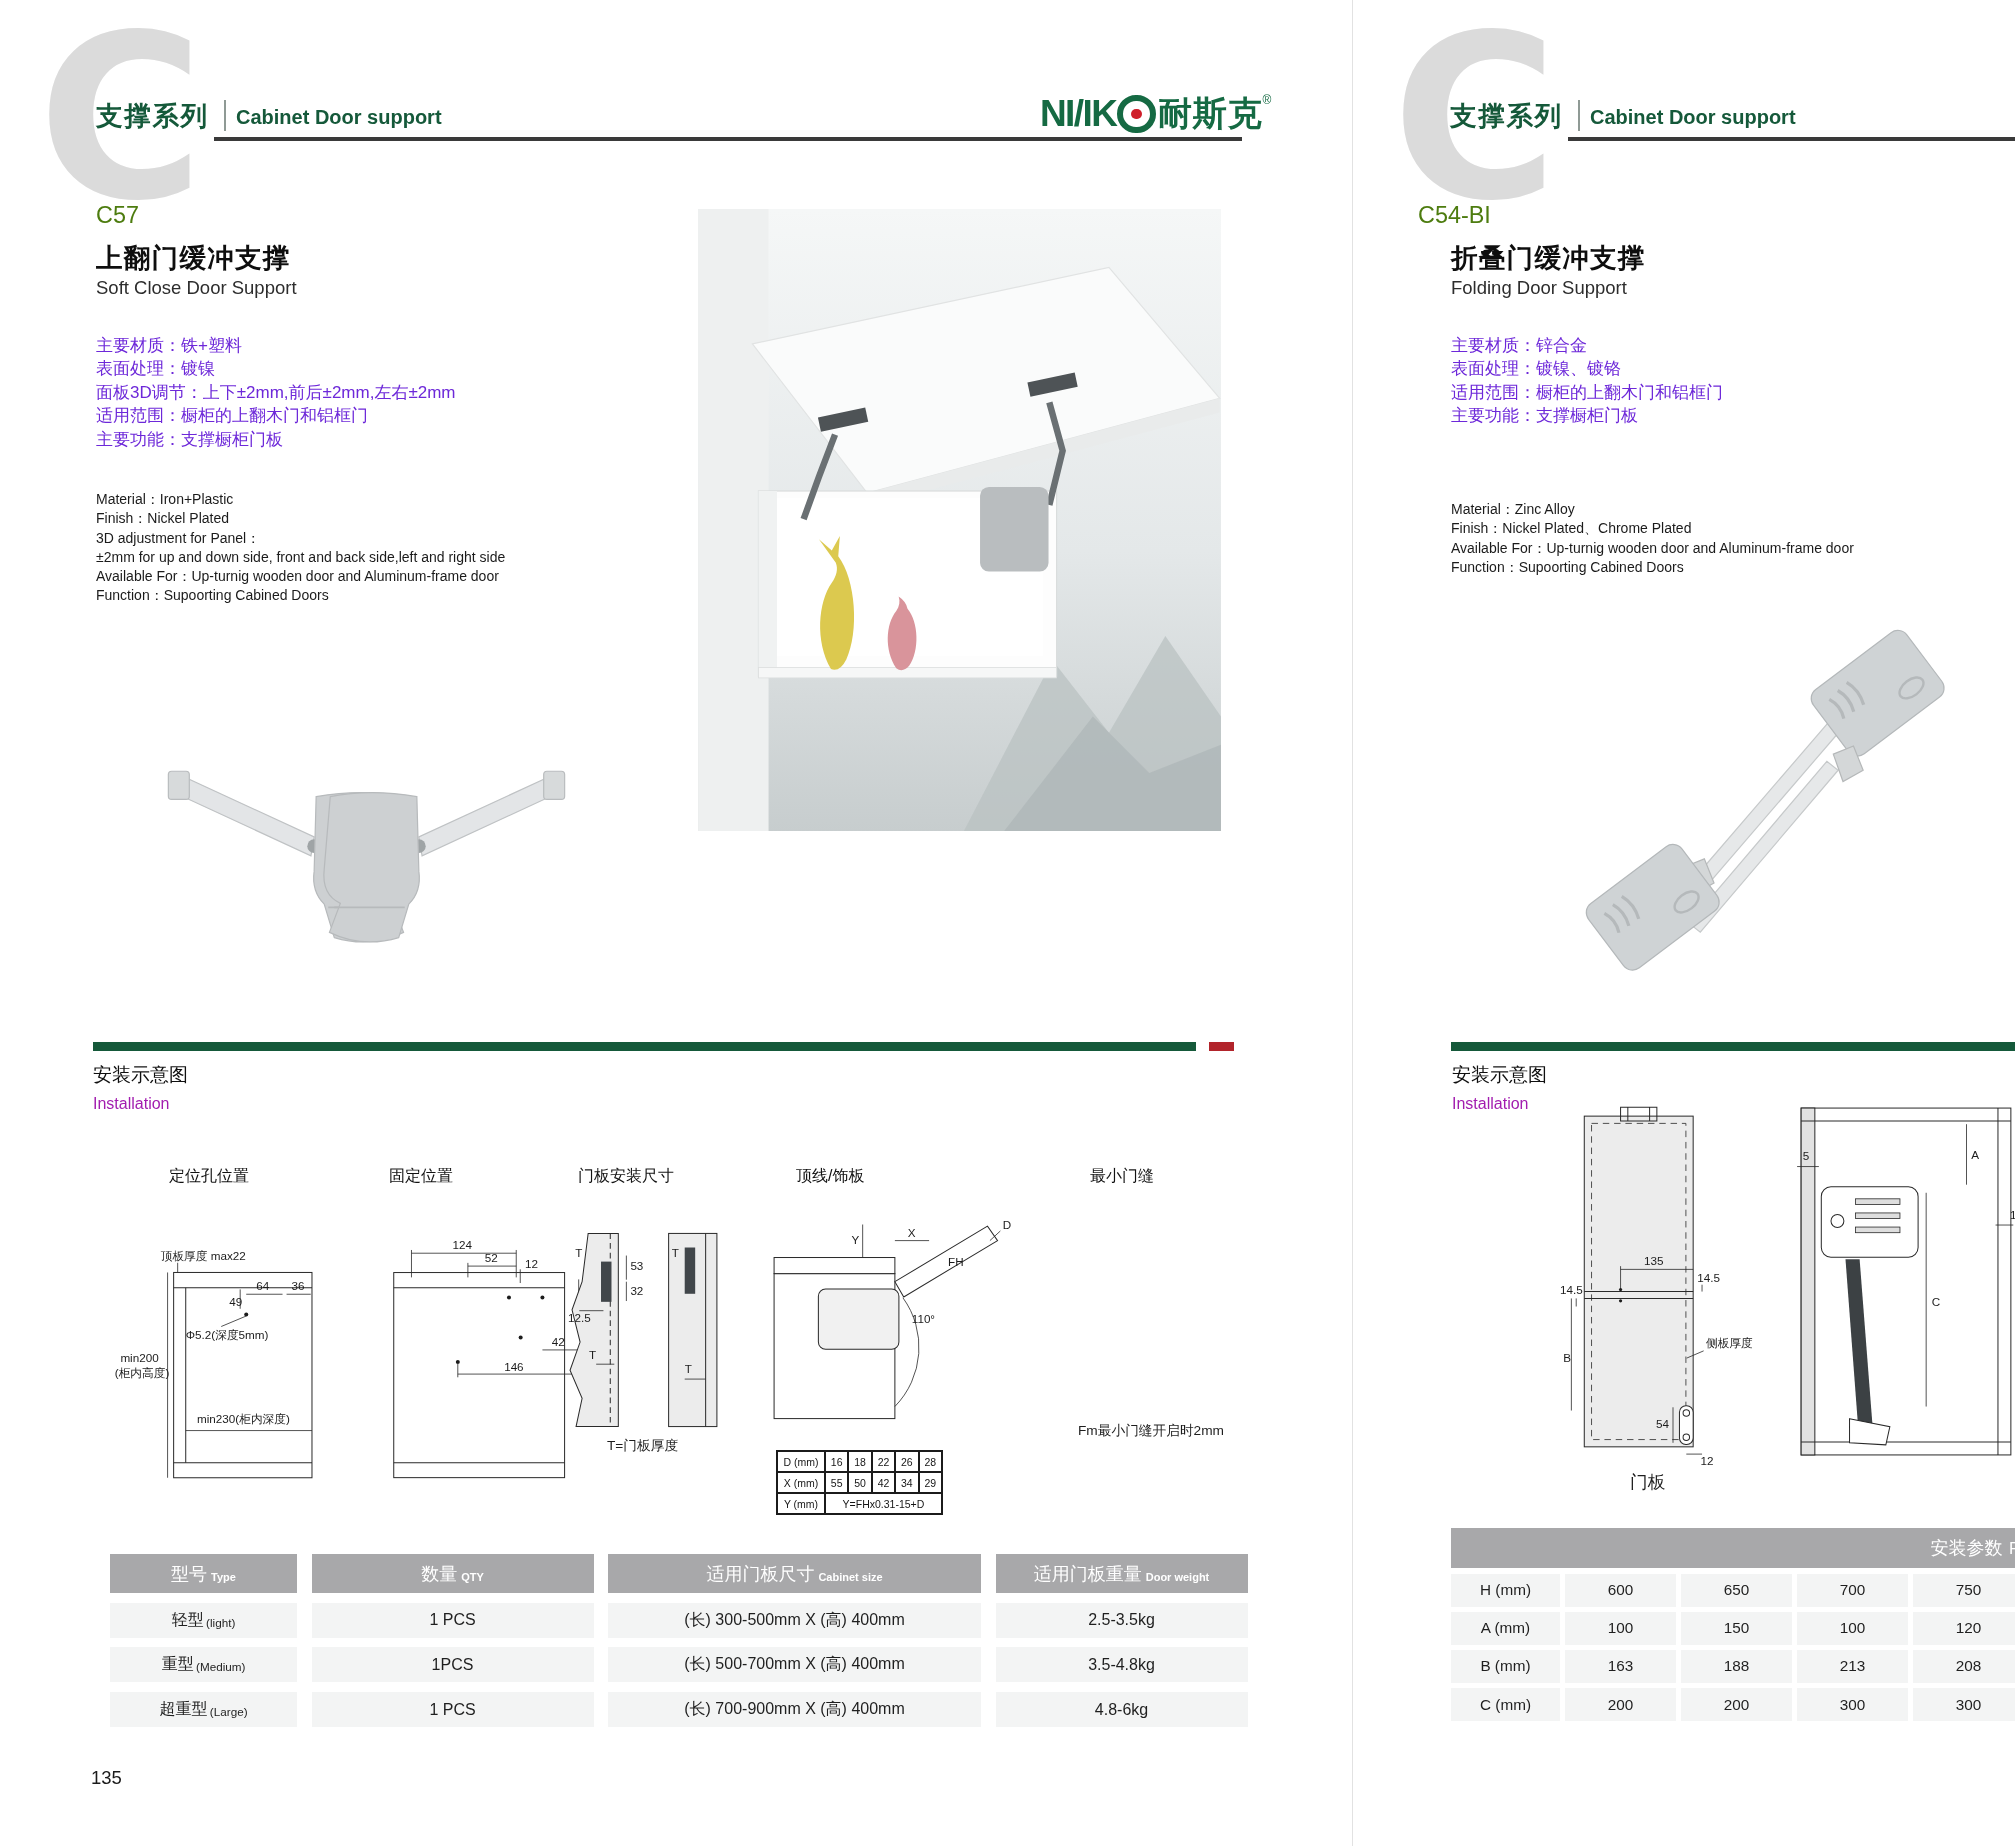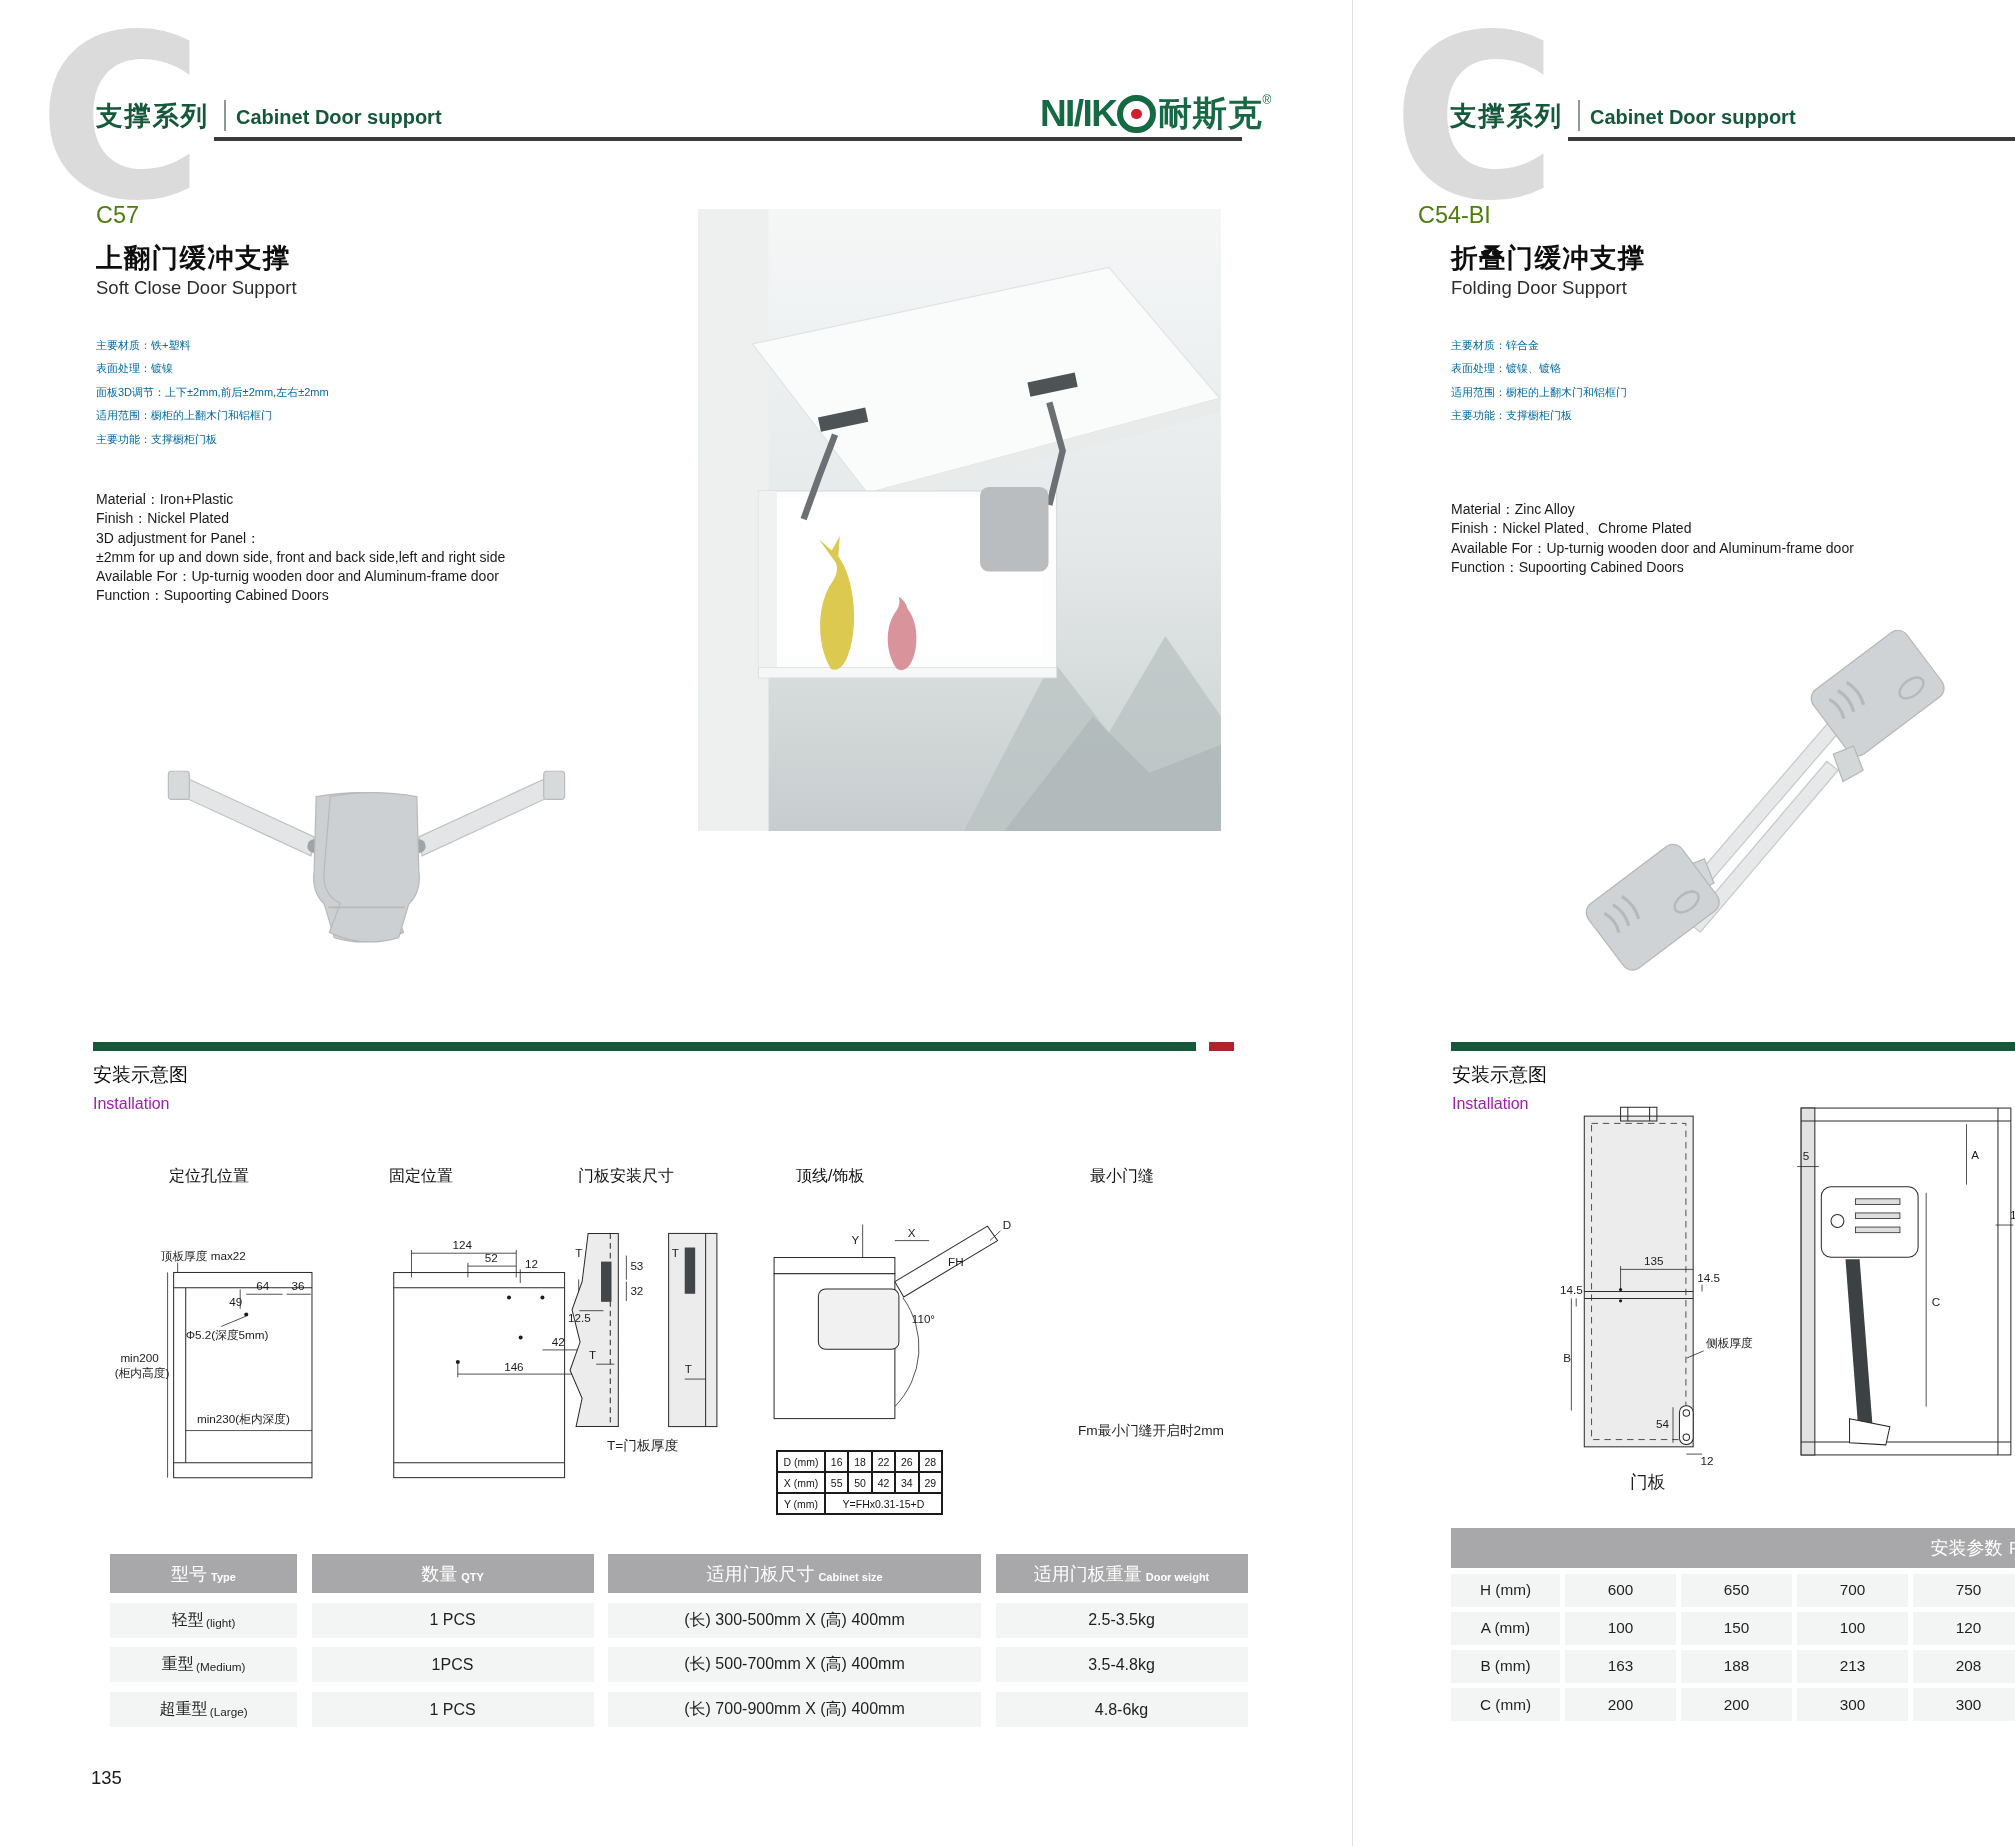--- a/index.html
+++ b/index.html
@@ -12,21 +12,21 @@
   .hdr-rule{height:4px;background:#3a3a3a;}
   .logo{display:flex;align-items:center;}
   .logo-latin{font-size:37px;font-weight:800;color:#156a43;letter-spacing:-1.6px;}
   .logo-o{width:26.6px;height:26.6px;border:6px solid #156a43;border-radius:50%;position:relative;margin:0 2.4px 0 0.8px;}
   .logo-o::after{content:"";position:absolute;left:50%;top:50%;width:10.5px;height:10.5px;margin:-5.2px 0 0 -5.2px;border-radius:50%;background:#cf1f2a;}
   .logo-cn{font-size:34px;font-weight:800;color:#156a43;letter-spacing:0.8px;}
   .logo-reg{font-size:12px;color:#156a43;align-self:flex-start;margin-top:1.6px;}
   .code{font-size:23.4px;color:#4d7c0f;}
   .title-cn{font-size:26.6px;color:#0e0e0e;font-weight:600;letter-spacing:1.2px;}
   .title-en{font-size:18.5px;color:#2d2d2d;}
-  .spec-cn div{font-size:11px;line-height:23.4px;color:#0369a1;}
+  .spec-cn div{font-size:17px;line-height:23.4px;color:#6d28d9;}
   .spec-en div{font-size:14px;line-height:19.3px;color:#1b1b1b;}
   .section-bar{height:8.5px;}
   .bar-green{position:absolute;left:0;top:0;bottom:0;background:#15593a;}
   .bar-red{position:absolute;top:0;bottom:0;background:#b2242b;}
   .bar-gap{position:absolute;top:-1.6px;bottom:-1.6px;background:#fff;transform:skewX(-28deg);}
   .install-title{display:flex;align-items:baseline;gap:7.3px;flex-direction:column;}
   .install-title .cn{font-size:19px;color:#0f0f0f;font-weight:500;}
   .install-title .en{font-size:16px;color:#a21caf;}
   .diag-title{font-size:16px;color:#121212;font-weight:500;}
   .caption{font-size:13.7px;color:#1e1e1e;}

